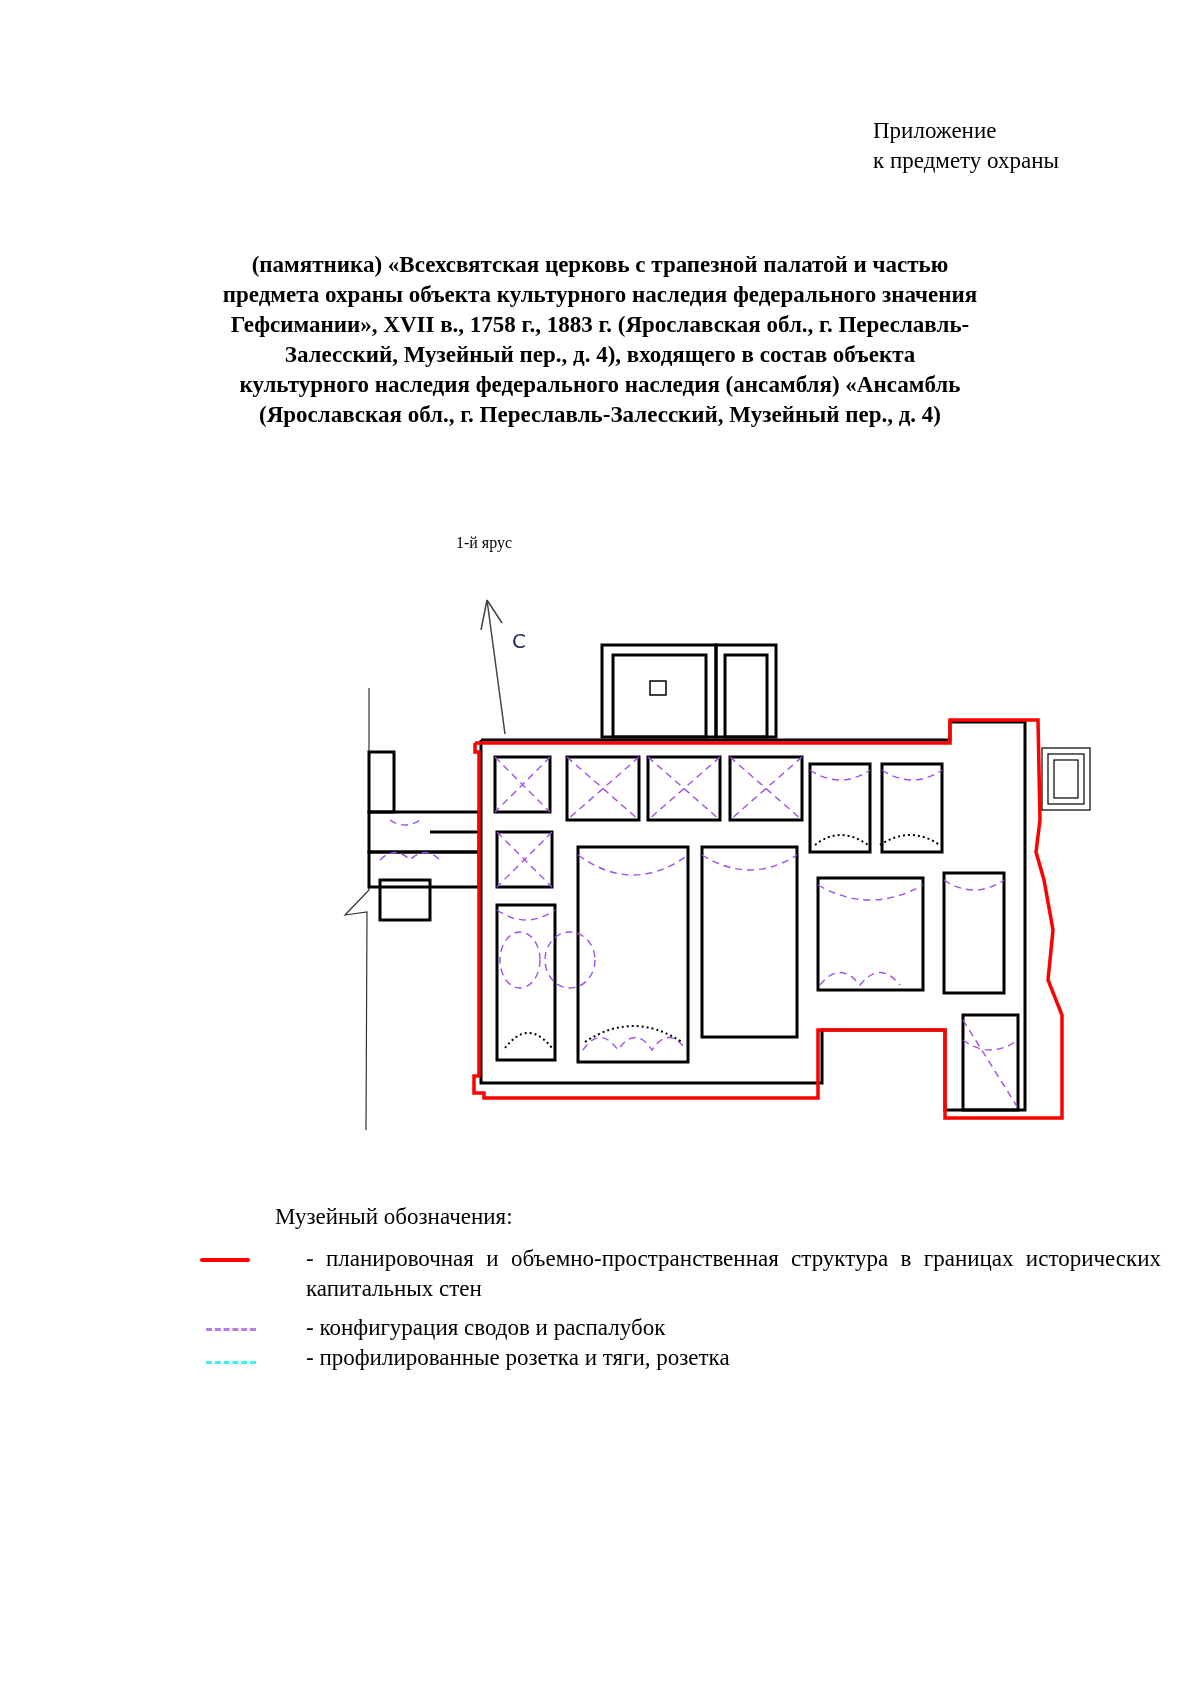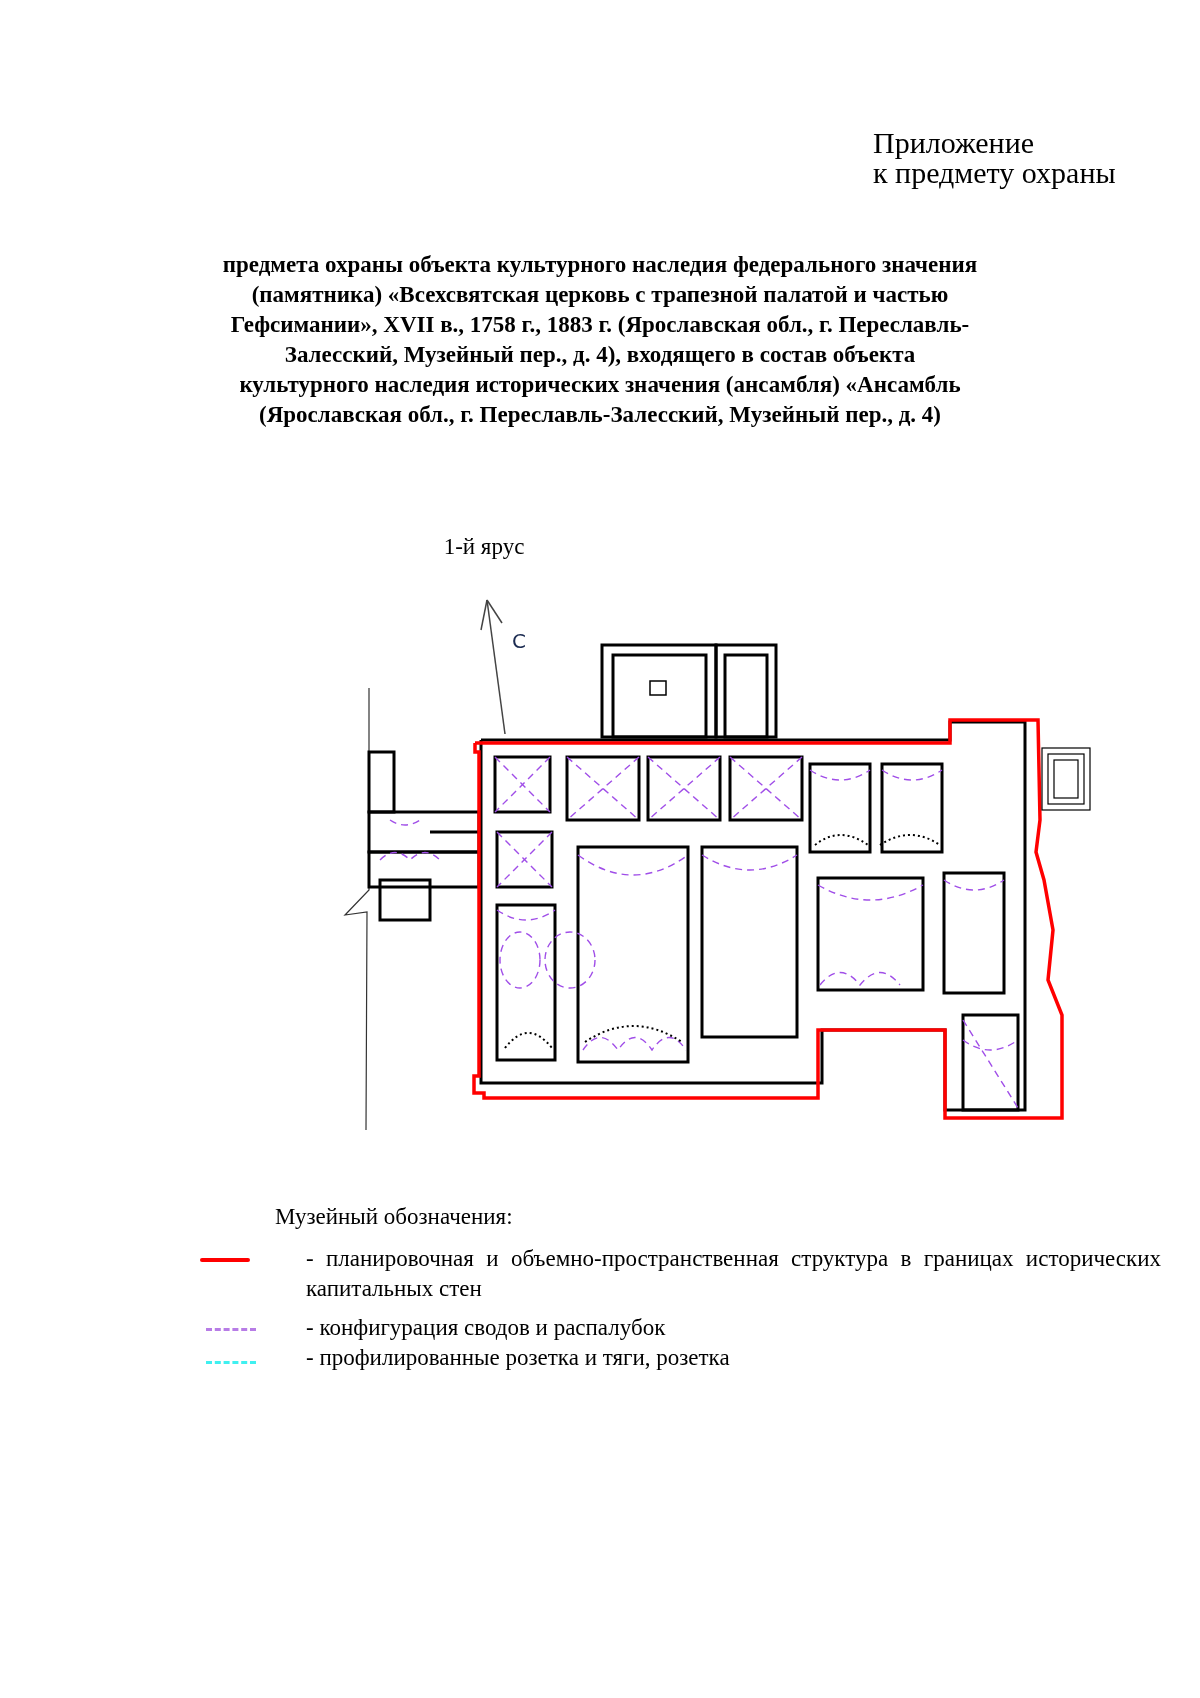--- a/index.html
+++ b/index.html
@@ -1,46 +1,46 @@
 <!DOCTYPE html>
 <html><head>
   <meta charset="utf-8">
   <style>
     html, body { margin: 0; padding: 0; background: #ffffff; }
     body { width: 1200px; height: 1698px; position: relative; overflow: hidden;
            font-family: "Liberation Serif", "DejaVu Serif", serif; color: #000; }
-    .appendix { position: absolute; left: 873px; top: 116px; font-size: 30px; line-height: 30px; margin-top: 12px; }
+    .appendix { position: absolute; left: 873px; top: 116px; font-size: 23px; line-height: 30px; }
     .title-block { position: absolute; left: 150px; width: 900px; top: 250px; text-align: center;
                    font-weight: bold; font-size: 23px; line-height: 30px; }
     .title-block .ttl { display: block; }
     .title-block .line { display: block; }
-    .tier { position: absolute; left: 0; width: 968px; top: 534px; text-align: center; font-size: 23px; }
+    .tier { position: absolute; left: 0; width: 968px; top: 534px; text-align: center; font-size: 16px; }
     .plan { position: absolute; left: 340px; top: 590px; width: 780px; height: 560px; }
     .legend-title { position: absolute; left: 275px; top: 1204px; font-size: 23px; }
     .legend-row { position: absolute; left: 218px; font-size: 23px; line-height: 30px; }
     .legend-swatch { position: absolute; left: 0; width: 50px; height: 0; }
     .legend-text { position: absolute; left: 88px; width: 860px; text-align: justify; }
     .sw-red { border-top: 4px solid #ff0000; border-radius: 2px; }
     .sw-violet { border-top: 3px dashed #b77ce6; }
     .sw-cyan { border-top: 3px dashed #3ff0f0; }
   </style>
 </head>
 <body>
 
 <div class="appendix">
   <div>Приложение</div>
   <div>к предмету охраны</div>
 </div>
 
 <div class="title-block">
+  <span class="line">(памятника) «Всехсвятская церковь с трапезной палатой и частью</span>
   <span class="line">предмета охраны объекта культурного наследия федерального значения</span>
-  <span class="line">(памятника) «Всехсвятская церковь с трапезной палатой и частью</span>
   <span class="line">Гефсимании», XVII в., 1758 г., 1883 г. (Ярославская обл., г. Переславль-</span>
   <span class="line">Залесский, Музейный пер., д. 4), входящего в состав объекта</span>
-  <span class="line">культурного наследия исторических значения (ансамбля) «Ансамбль</span>
+  <span class="line">культурного наследия федерального наследия (ансамбля) «Ансамбль</span>
   <span class="line">(Ярославская обл., г. Переславль-Залесский, Музейный пер., д. 4)</span>
 </div>
 
 <div class="tier">1-й ярус</div>
 
 <svg class="plan" viewBox="340 590 780 560" width="780" height="560" xmlns="http://www.w3.org/2000/svg">
 
   <g stroke="#444" stroke-width="1.5" fill="none">
     <line x1="505" y1="734" x2="487" y2="600"></line>
     <line x1="487" y1="600" x2="481" y2="630"></line>

